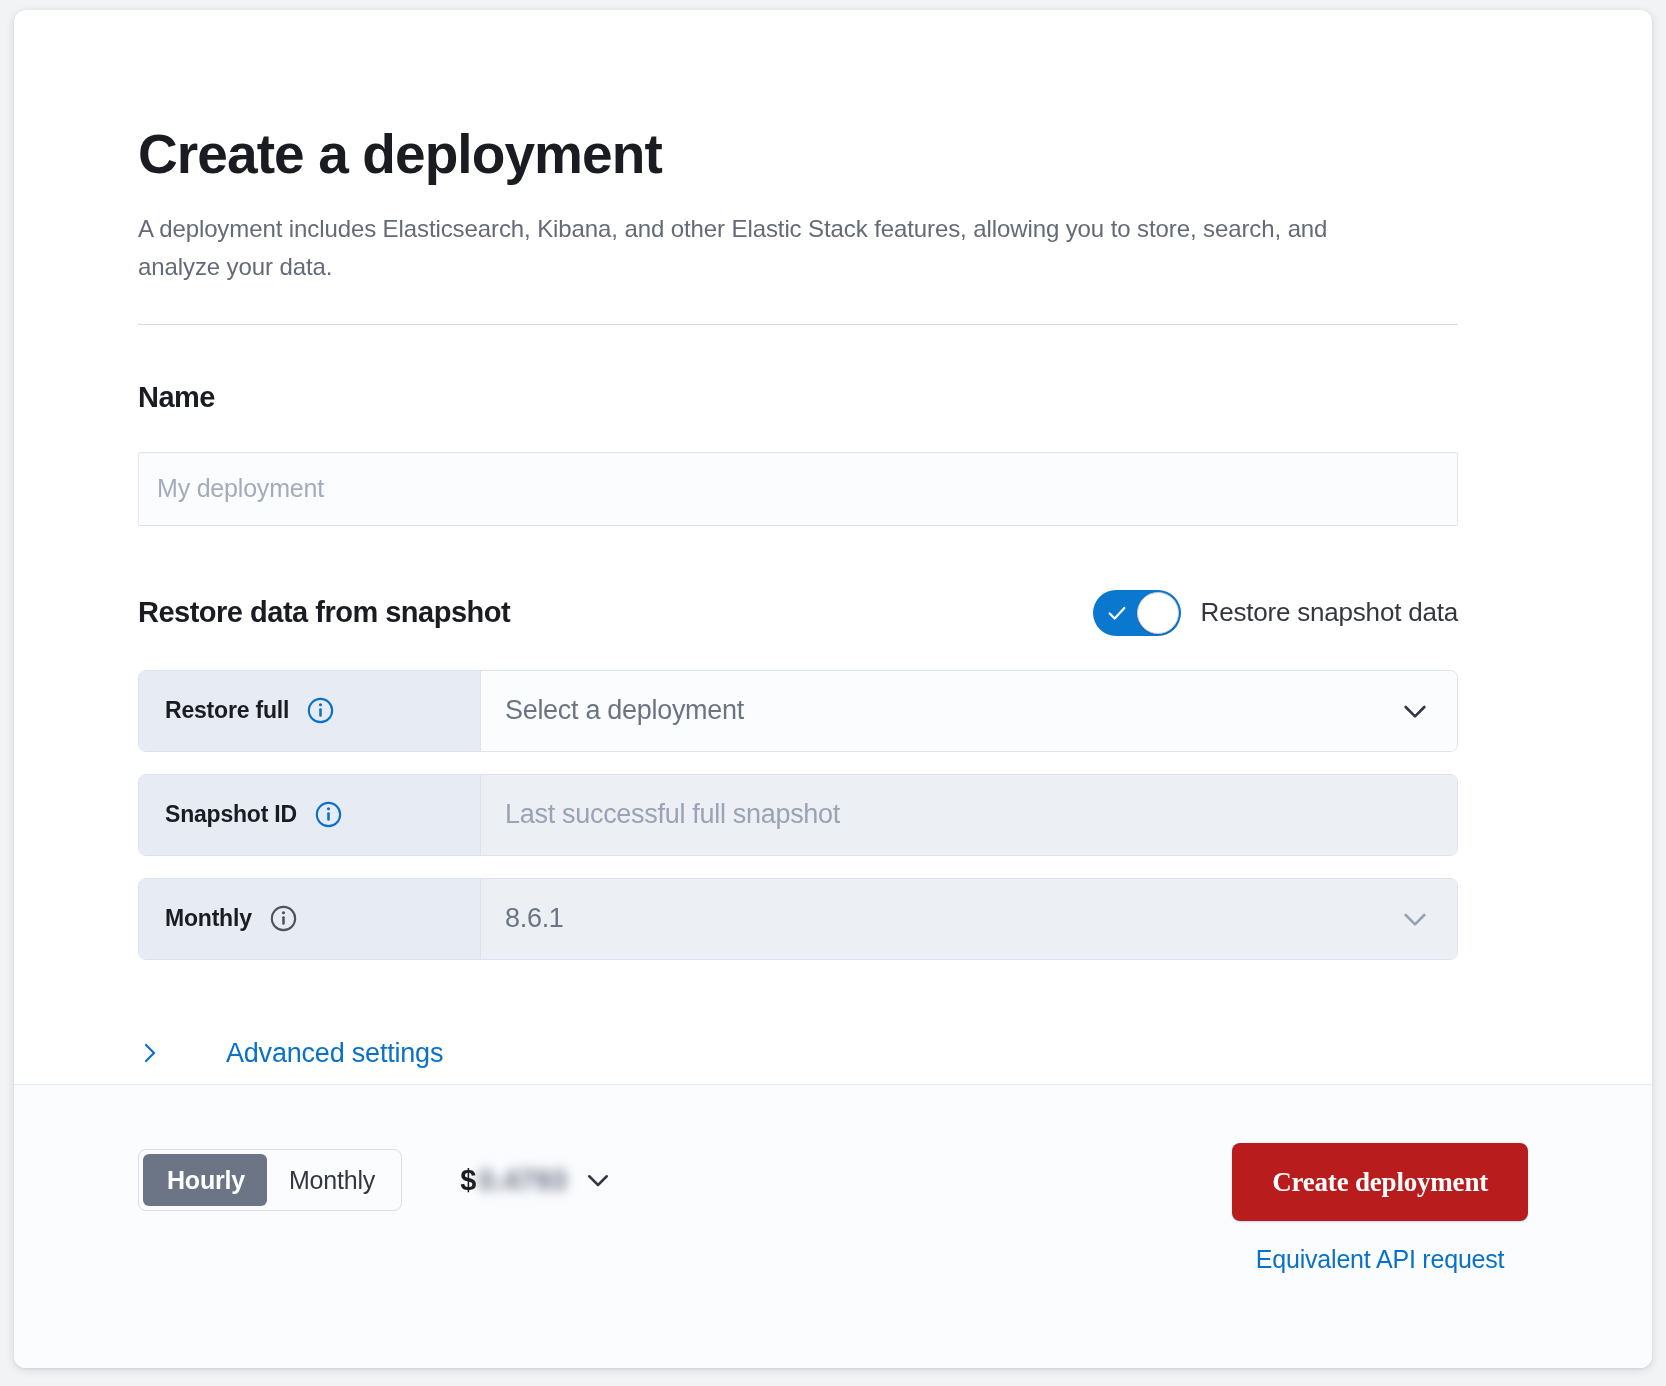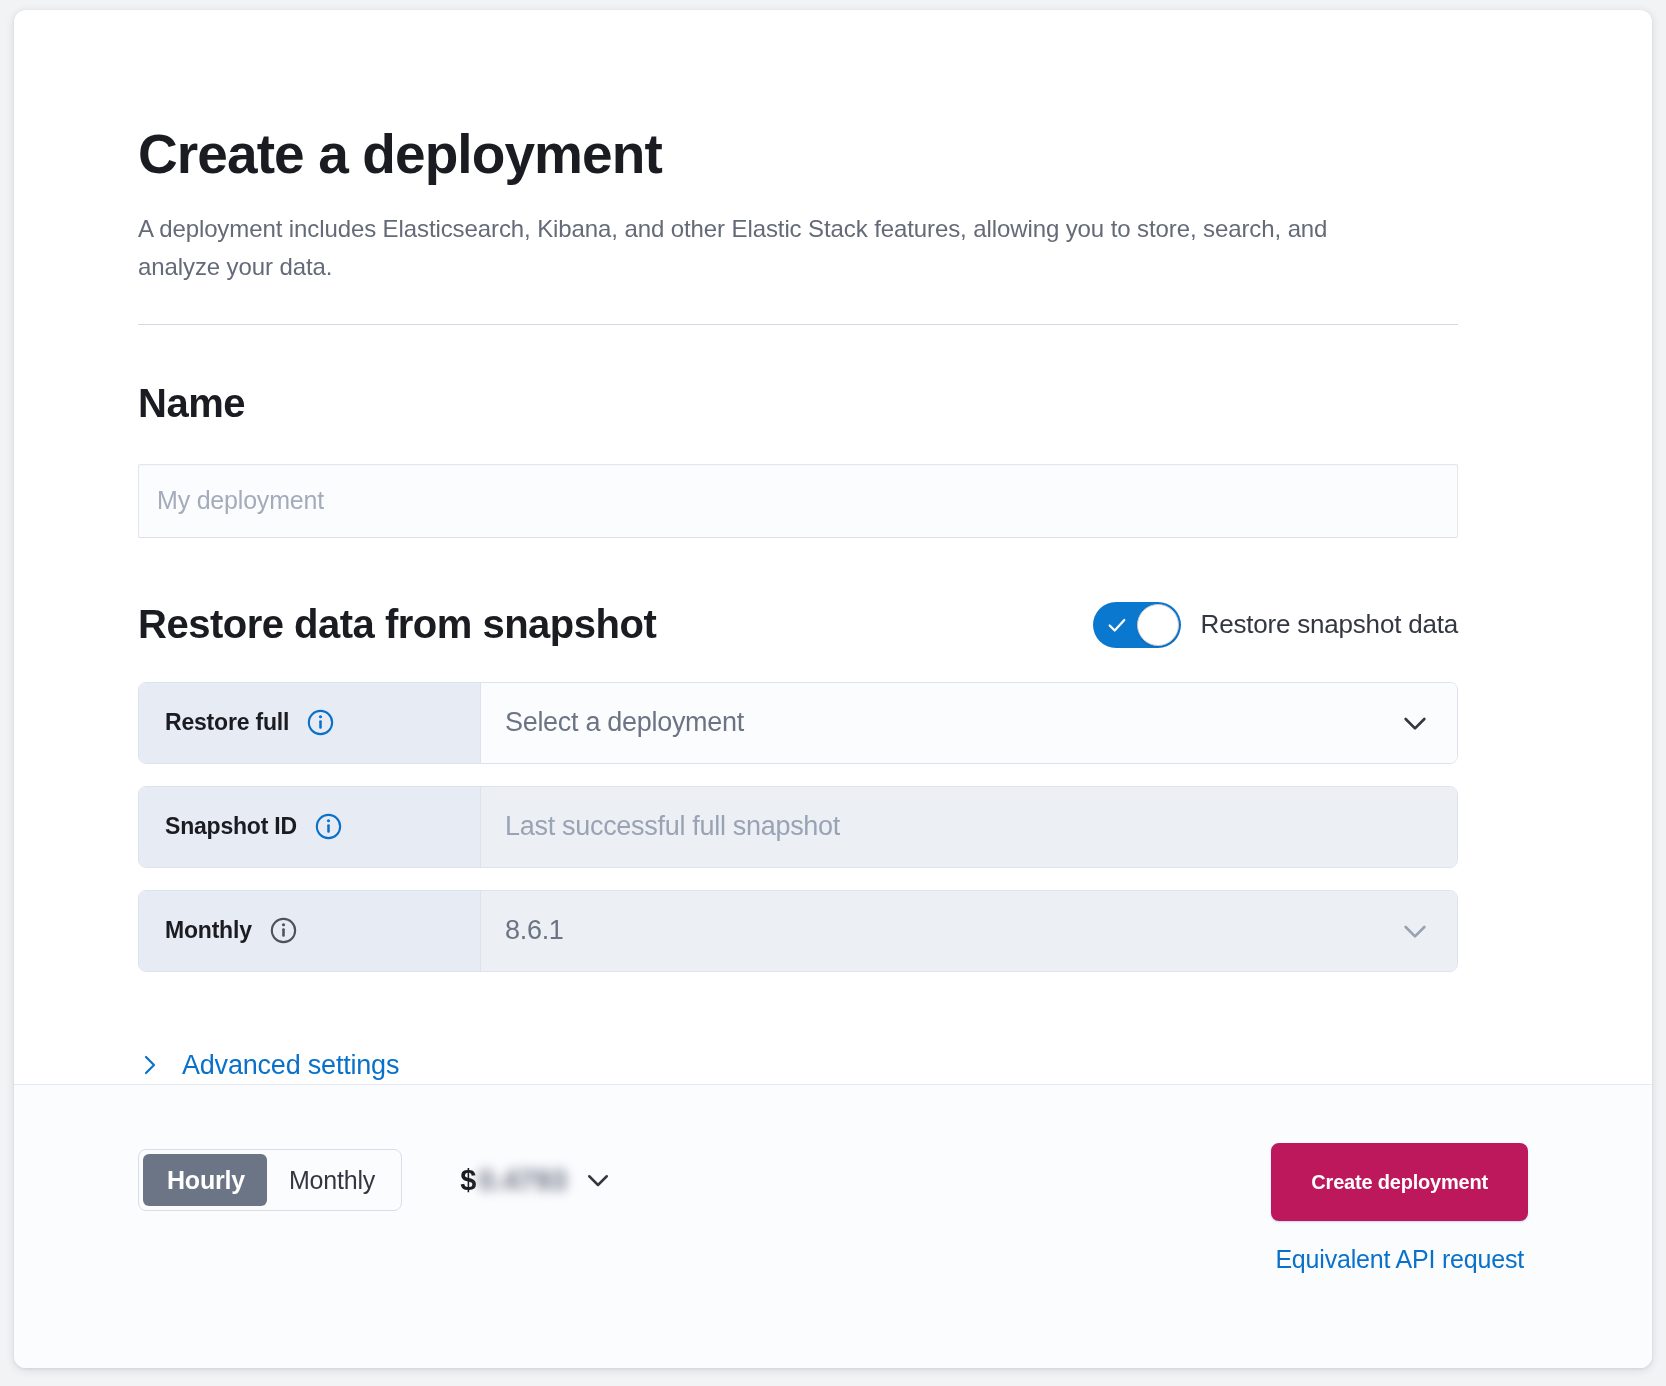--- a/index.html
+++ b/index.html
@@ -58,21 +58,21 @@
 
   .divider {
     margin-top: 38px;
     height: 1px;
     background: #d3dae6;
     width: 1320px;
   }
 
   
   .section-title {
-    font-size: 40px;
+    font-size: 29px;
     font-weight: 700;
     color: #1a1c21;
     letter-spacing: -0.5px;
   }
 
   .name-section { margin-top: 56px; }
 
   .text-input {
     margin-top: 38px;
     width: 1320px;
@@ -201,20 +201,21 @@
     display: inline-flex;
     align-items: center;
     gap: 20px;
     cursor: pointer;
   }
   .advanced-caret { width: 24px; height: 28px; display: block; }
   .advanced-text {
     font-size: 27px;
     color: #0a71ca;
     letter-spacing: -0.2px;
+    margin-left: 44px;
   }
 
   
   .footer {
     position: absolute;
     left: 0;
     right: 0;
     bottom: 0;
     height: 284px;
     background: #fbfcfe;
@@ -279,35 +280,35 @@
     margin-left: 2px;
   }
   .price-chev { width: 30px; height: 30px; display: block; }
 
   .footer-right {
     display: flex;
     flex-direction: column;
     align-items: center;
   }
   .primary-btn {
-    background: #be185d;
+    background: #b91c1c;
     color: #ffffff;
-    font-size: 20px;
+    font-size: 27px;
     font-weight: 700;
     letter-spacing: -0.2px;
     border: none;
     border-radius: 8px;
     padding: 0 40px;
     height: 78px;
     display: flex;
     align-items: center;
     justify-content: center;
     cursor: pointer;
     box-shadow: 0 1px 2px rgba(10,114,204,0.25);
-    font-family: Liberation Sans, sans-serif;
+    font-family: Liberation Serif, serif;
   }
   .api-link {
     margin-top: 24px;
     font-size: 25px;
     color: #0a71ca;
     letter-spacing: -0.2px;
     cursor: pointer;
   }
 </style>
 </head>

